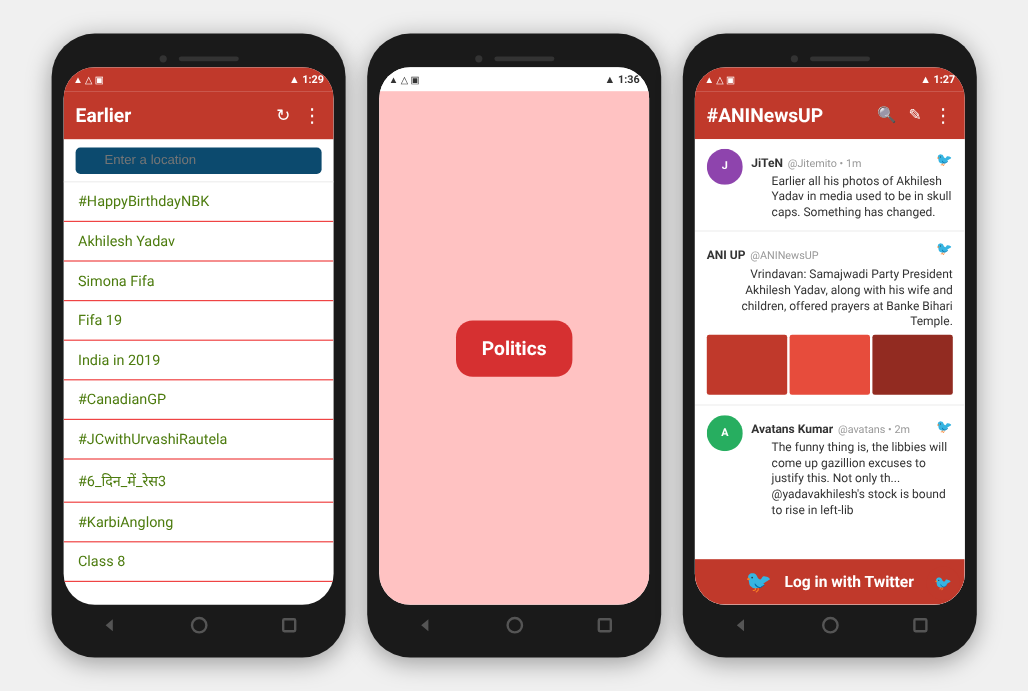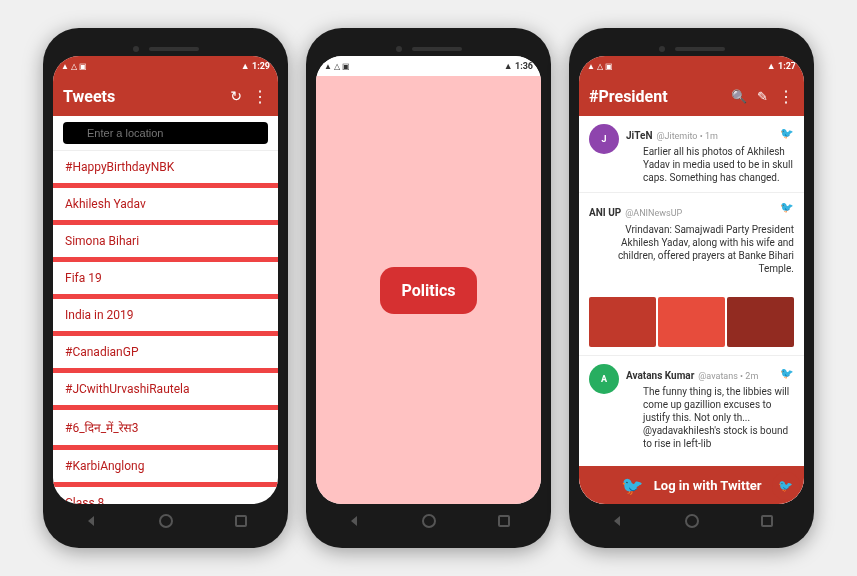--- a/index.html
+++ b/index.html
@@ -93,43 +93,43 @@
       font-size: 16px;
       font-weight: bold;
       color: #fff;
     }
     .app-bar-icons { display: flex; gap: 10px; align-items: center; }
     .search-bar {
       padding: 6px 10px;
       border-bottom: 1px solid #eee;
     }
     .search-input {
-      background: #000000;
+      background: #0c4a6e;
       border: none;
       border-radius: 4px;
       width: 100%;
       padding: 5px 8px 5px 24px;
       font-size: 11px;
       color: #999;
       position: relative;
     }
     .search-wrap { position: relative; }
     .search-icon-small {
       position: absolute;
       left: 7px; top: 50%;
       transform: translateY(-50%);
       font-size: 10px;
       color: #999;
     }
     .tweets-list { flex: 1; overflow-y: auto; }
     .tweet-item {
       padding: 9px 12px;
-      border-bottom: 5px solid #ef4444;
+      border-bottom: 1px solid #ef4444;
       font-size: 12px;
-      color: #b91c1c;
+      color: #4d7c0f;
     }
 
     
     .politics-screen {
       flex: 1;
       background: #ffc2c2;
       display: flex;
       align-items: center;
       justify-content: center;
     }
@@ -169,21 +169,21 @@
     .tweet-header { display: flex; justify-content: space-between; align-items: center; margin-bottom: 2px; }
     .tweet-user { font-size: 10px; font-weight: bold; color: #333; margin-top: 20px; }
     .tweet-handle { font-size: 9px; color: #999; }
     .tweet-text { font-size: 10px; color: #333; line-height: 1.3; margin-left: 17px; }
     .tweet-bird { color: #1da1f2; font-size: 11px; }
 
     .ani-tweet { padding: 8px 10px; border-bottom: 1px solid #eee; text-align: right; }
     .ani-header { display: flex; justify-content: space-between; margin-bottom: 3px; }
     .ani-title { font-size: 10px; font-weight: bold; color: #333; }
     .ani-handle { font-size: 9px; color: #999; }
-    .ani-text { font-size: 10px; color: #333; line-height: 1.3; margin-bottom: 22px; }
+    .ani-text { font-size: 10px; color: #333; line-height: 1.3; margin-bottom: 4px; }
     .ani-images { display: flex; gap: 2px; height: 50px; }
     .ani-img { flex: 1; background: #c0392b; border-radius: 2px; overflow: hidden; display: flex; align-items: center; justify-content: center; }
     .ani-img2 { background: #e74c3c; }
     .ani-img3 { background: #922b21; }
 
     .login-bar {
       background: #c0392b;
       display: flex;
       align-items: center;
       justify-content: center;
@@ -219,21 +219,21 @@
     <div class="speaker-bar"></div>
   </div>
   <div class="phone-inner">
 
     <div class="status-bar">
       <span class="status-left">▲ △ ▣</span>
       <span class="status-right">▲ 1:29</span>
     </div>
 
     <div class="app-bar">
-      <span class="app-bar-title">Tweets</span>
+      <span class="app-bar-title">Earlier</span>
       <div class="app-bar-icons">
         <span style="font-size:14px;color:#fff;cursor:pointer;">↻</span>
         <span style="font-size:16px;color:#fff;cursor:pointer;">⋮</span>
       </div>
     </div>
 
     <div class="search-bar">
       <div class="search-wrap">
         <span class="search-icon-small">🔍</span>
         <input class="search-input" type="text" style="outline: none;" placeholder="Enter a location">
@@ -241,21 +241,21 @@
     </div>
 
     <div class="tweets-list">
       <div class="tweet-item">
         <span>#HappyBirthdayNBK</span>
       </div>
       <div class="tweet-item">
         <span>Akhilesh Yadav</span>
       </div>
       <div class="tweet-item">
-        <span>Simona Bihari</span>
+        <span>Simona Fifa</span>
       </div>
       <div class="tweet-item">
         <span>Fifa 19</span>
       </div>
       <div class="tweet-item">
         <span>India in 2019</span>
       </div>
       <div class="tweet-item">
         <span>#CanadianGP</span>
       </div>
@@ -325,21 +325,21 @@
     <div class="speaker-bar"></div>
   </div>
   <div class="phone-inner">
 
     <div class="status-bar">
       <span class="status-left">▲ △ ▣</span>
       <span class="status-right">▲ 1:27</span>
     </div>
 
     <div class="app-bar">
-      <span class="app-bar-title">#President</span>
+      <span class="app-bar-title">#ANINewsUP</span>
       <div class="app-bar-icons">
         <span style="font-size:13px;color:#fff;cursor:pointer;">🔍</span>
         <span style="font-size:13px;color:#fff;cursor:pointer;">✎</span>
         <span style="font-size:16px;color:#fff;cursor:pointer;">⋮</span>
       </div>
     </div>
 
     <div class="hashtrends-screen">
       <div class="tweets-feed">
 

